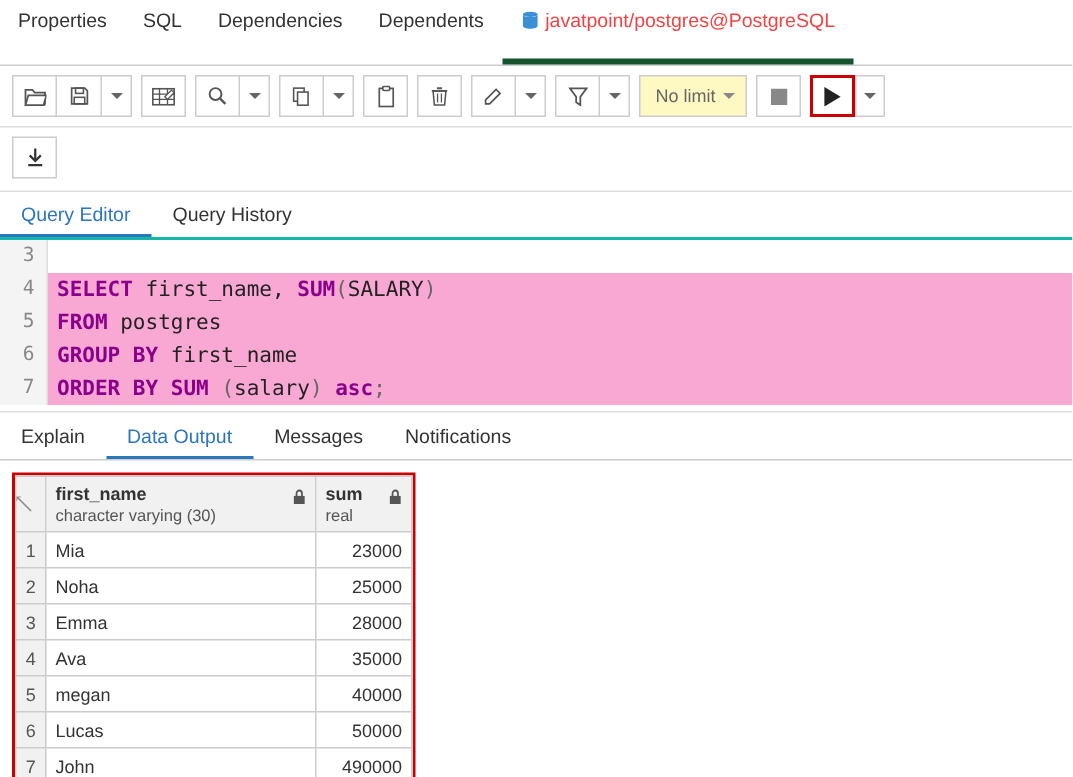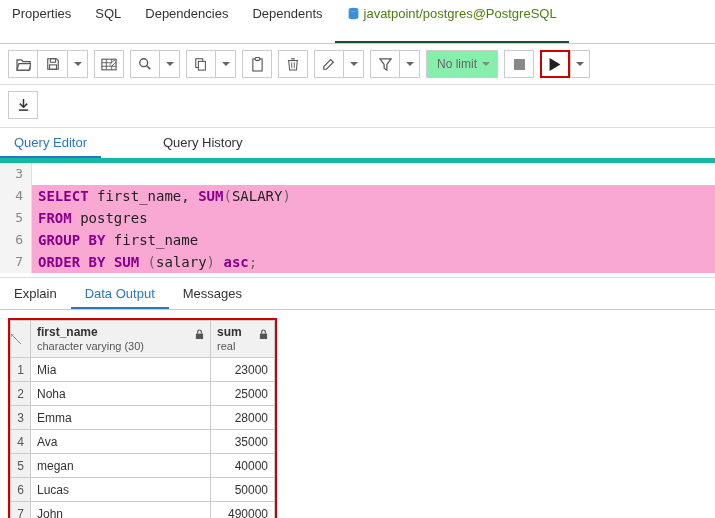--- a/index.html
+++ b/index.html
@@ -1,30 +1,30 @@
 <!DOCTYPE html>
 <html><head>
 <meta charset="utf-8">
 <style>
 * { box-sizing: border-box; margin: 0; padding: 0; }
 body { font-family: -apple-system, BlinkMacSystemFont, "Segoe UI", Arial, sans-serif; font-size: 13px; color: #333; background: #fff; width: 715px; }
 .top-tabs { display: flex; border-bottom: 1px solid #ccc; height: 44px; align-items: stretch; }
 .top-tabs .tab { padding: 6px 12px 5px; cursor: pointer; color: #333; border-bottom: 2px solid transparent; font-size: 13px; }
-.top-tabs .tab.active { border-bottom: 2px solid #14532d; color: #4d7c0f; }
+.top-tabs .tab.active { border-bottom: 4px solid #14532d; color: #ef4444; }
 .top-tabs .tab .db-icon { display: inline-block; vertical-align: -2px; margin-right: 4px; }
 .toolbar { display: flex; gap: 6px; padding: 6px 8px; border-bottom: 1px solid #ddd; align-items: center; }
 .btn-group { display: flex; }
 .btn { border: 1px solid #ccc; background: #fff; width: 30px; height: 28px; display: flex; align-items: center; justify-content: center; cursor: pointer; color: #555; }
 .btn.narrow { width: 20px; }
 .btn-group .btn + .btn { border-left: none; }
-.limit-sel { border: 1px solid #ccc; height: 28px; padding: 0 20px 0 10px; font-size: 12px; color: #666; display: flex; align-items: center; position: relative; background: #86efac; }
+.limit-sel { border: 1px solid #ccc; height: 28px; padding: 0 20px 0 10px; font-size: 12px; color: #666; display: flex; align-items: center; position: relative; background: #fef9c3; }
 .limit-sel::after { content: ""; position: absolute; right: 7px; top: 11px; border: 4px solid transparent; border-top-color: #888; }
 .playbtn-wrap { border: 2px solid #c00; padding: 0; }
 .toolbar-row2 { padding: 6px 8px 8px; border-bottom: 1px solid #ddd; }
-.query-tabs { display: flex; border-bottom: 5px solid #14b8a6; gap: 48px; }
+.query-tabs { display: flex; border-bottom: 2px solid #14b8a6; }
 .query-tabs .qtab { padding: 7px 14px 6px; cursor: pointer; font-size: 13px; border-bottom: 2px solid transparent; }
 .query-tabs .qtab.active { color: #2c76bf; border-bottom: 2px solid #2c76bf; }
 .code-area { font-family: "Consolas", "Monaco", monospace; font-size: 14px; background: #fff; }
 .code-line { display: flex; }
 .gutter { width: 32px; text-align: right; padding-right: 8px; color: #888; background: #f4f4f4; border-right: 1px solid #ddd; line-height: 22px; user-select: none; font-size: 13px; }
 .code { padding-left: 6px; flex: 1; line-height: 22px; white-space: pre; }
 .code.hl { background: #f9a8d4; }
 .kw { color: #8b008b; font-weight: bold; }
 .fn { color: #8b008b; font-weight: bold; }
 .pn { color: #666; }
@@ -220,20 +220,21 @@
       <div class="code hl"><span class="kw">ORDER BY</span> <span class="fn">SUM</span><span class="pn"> (</span><span class="txt">salary</span><span class="pn">) </span><span class="kw">asc</span><span class="pn">;</span></div>
     </div>
 </div>
 
 <div class="bottom-sep"></div>
 
 <div class="result-tabs">
   <div class="rtab">Explain</div>
   <div class="rtab active">Data Output</div>
   <div class="rtab">Messages</div>
+  <div class="rtab">Notifications</div>
 </div>
 
 <div class="grid-wrap">
   <div class="result-box">
     <table class="grid">
       <thead>
         <tr>
           <th class="rownum-hdr">
             <svg width="10" height="10" viewBox="0 0 10 10">
                 <path d="M0 0 L10 10 M0 0 L0 3 M0 0 L3 0" stroke="#888" stroke-width="1" fill="none"></path>

